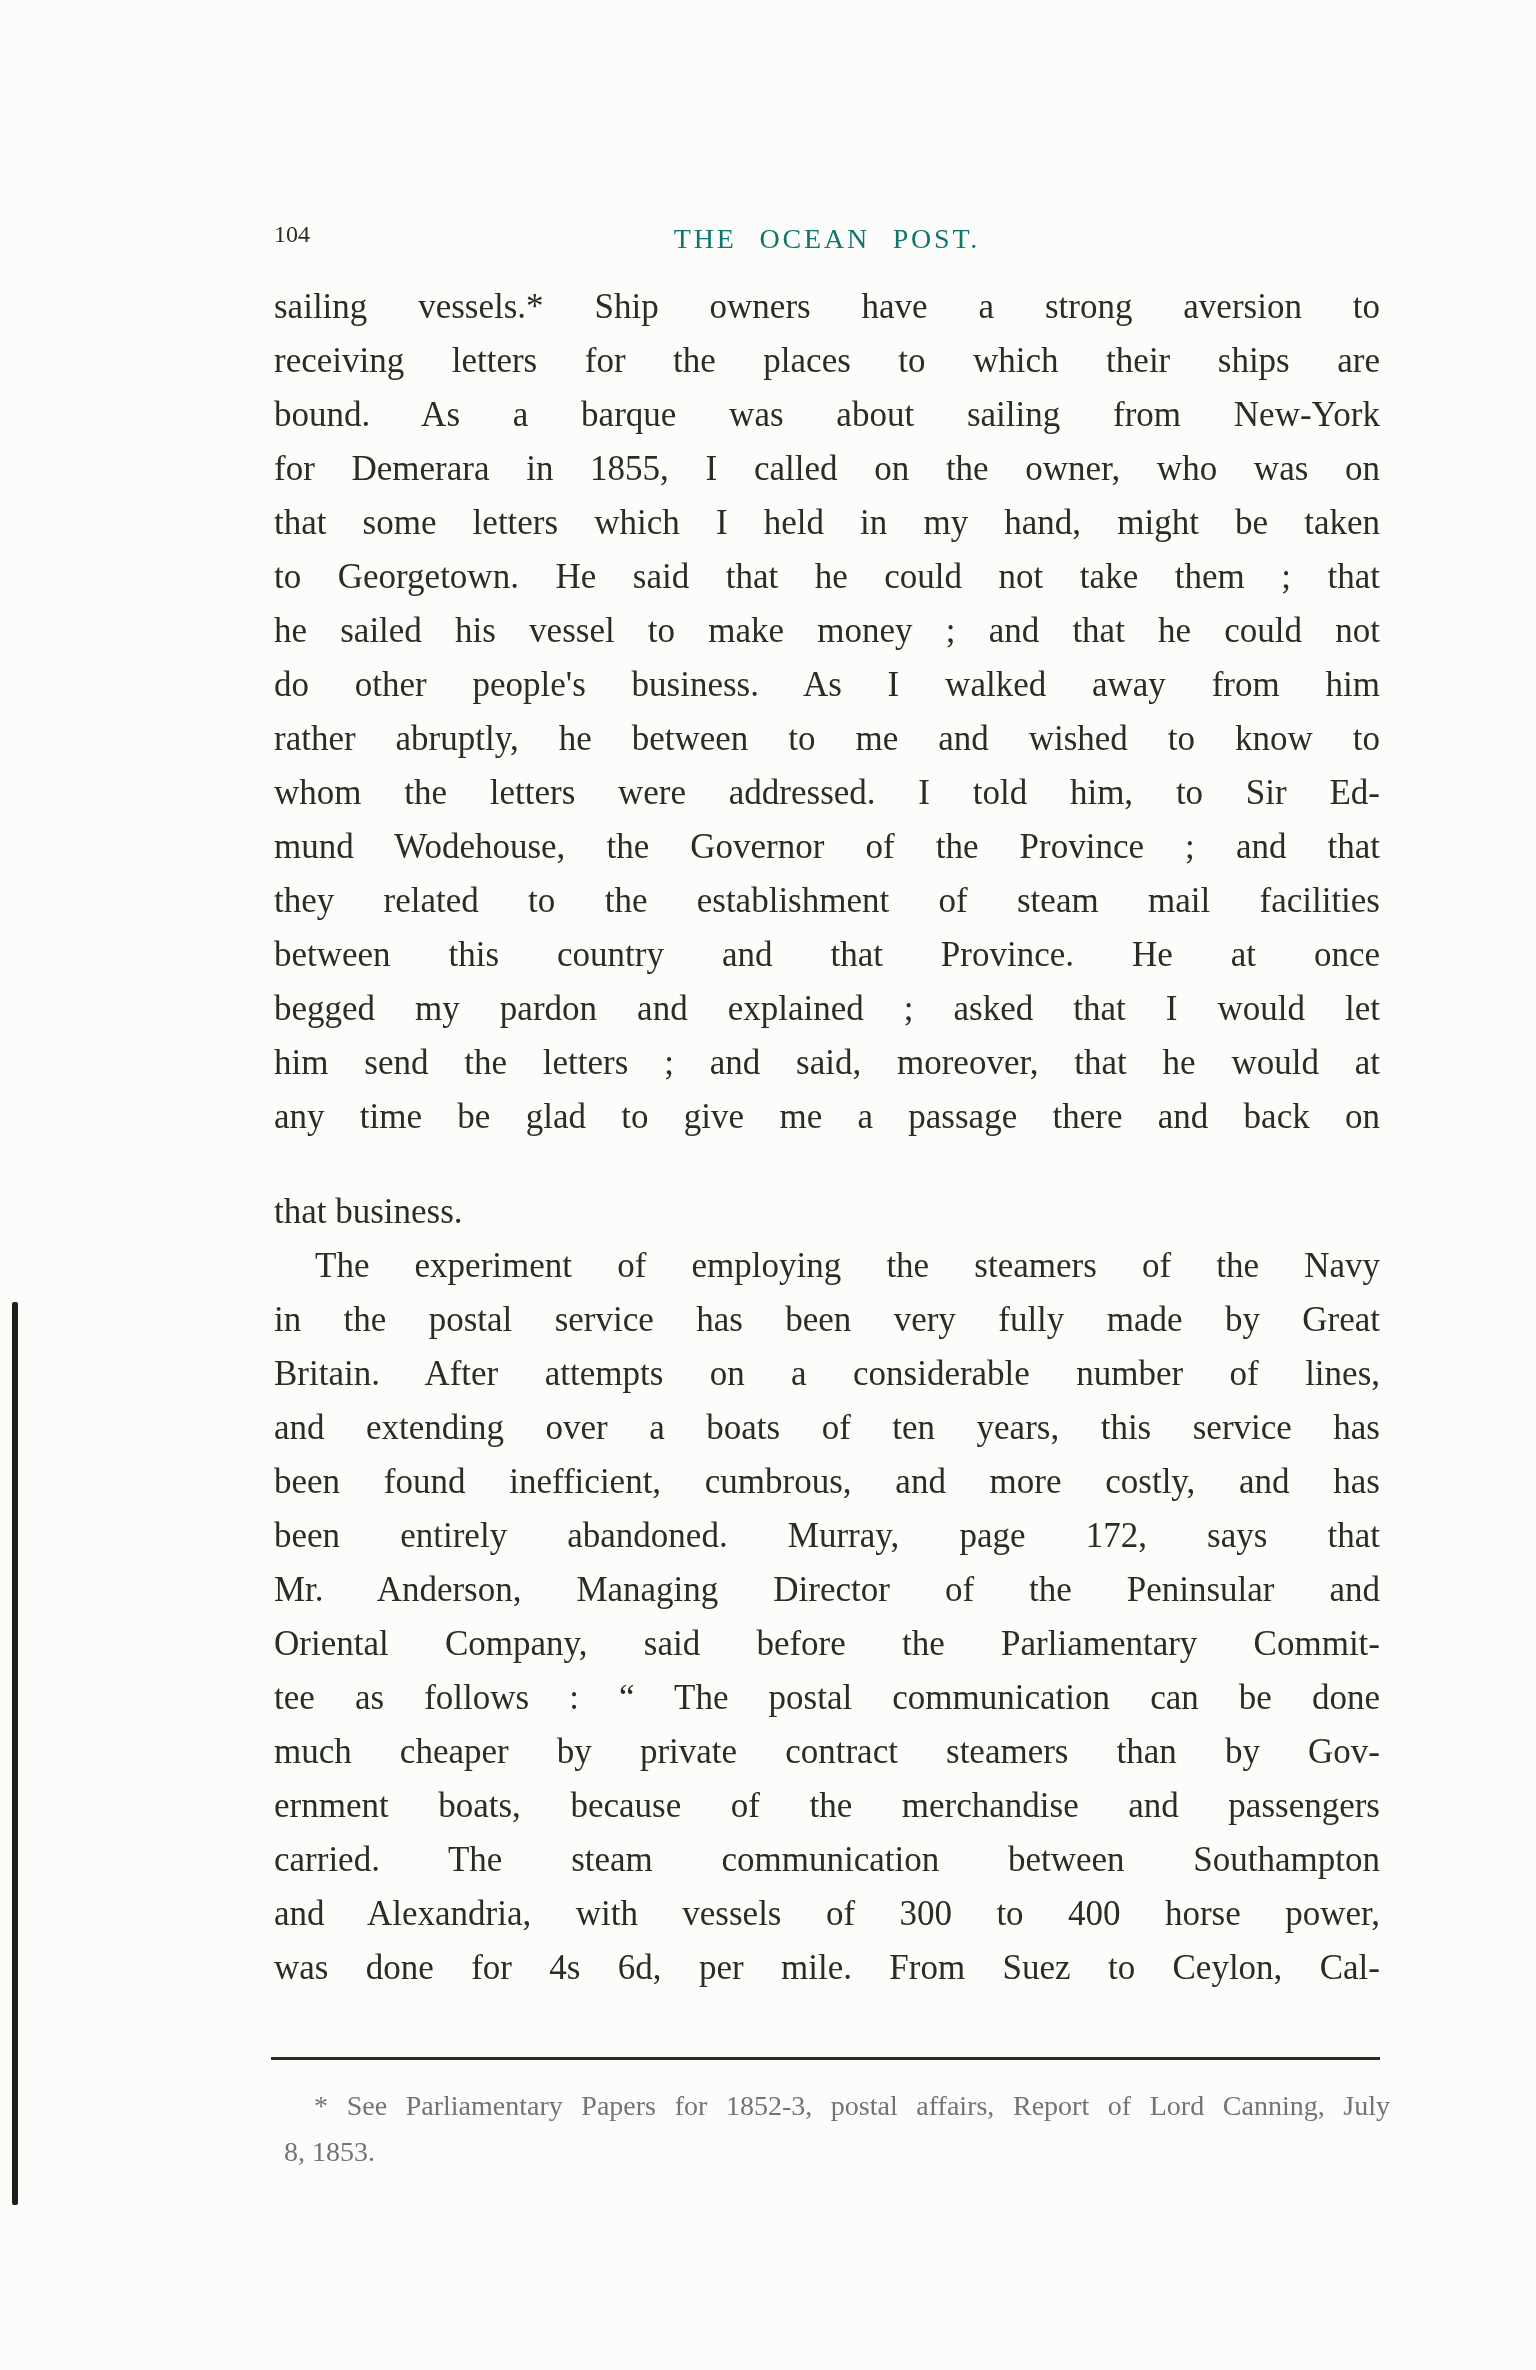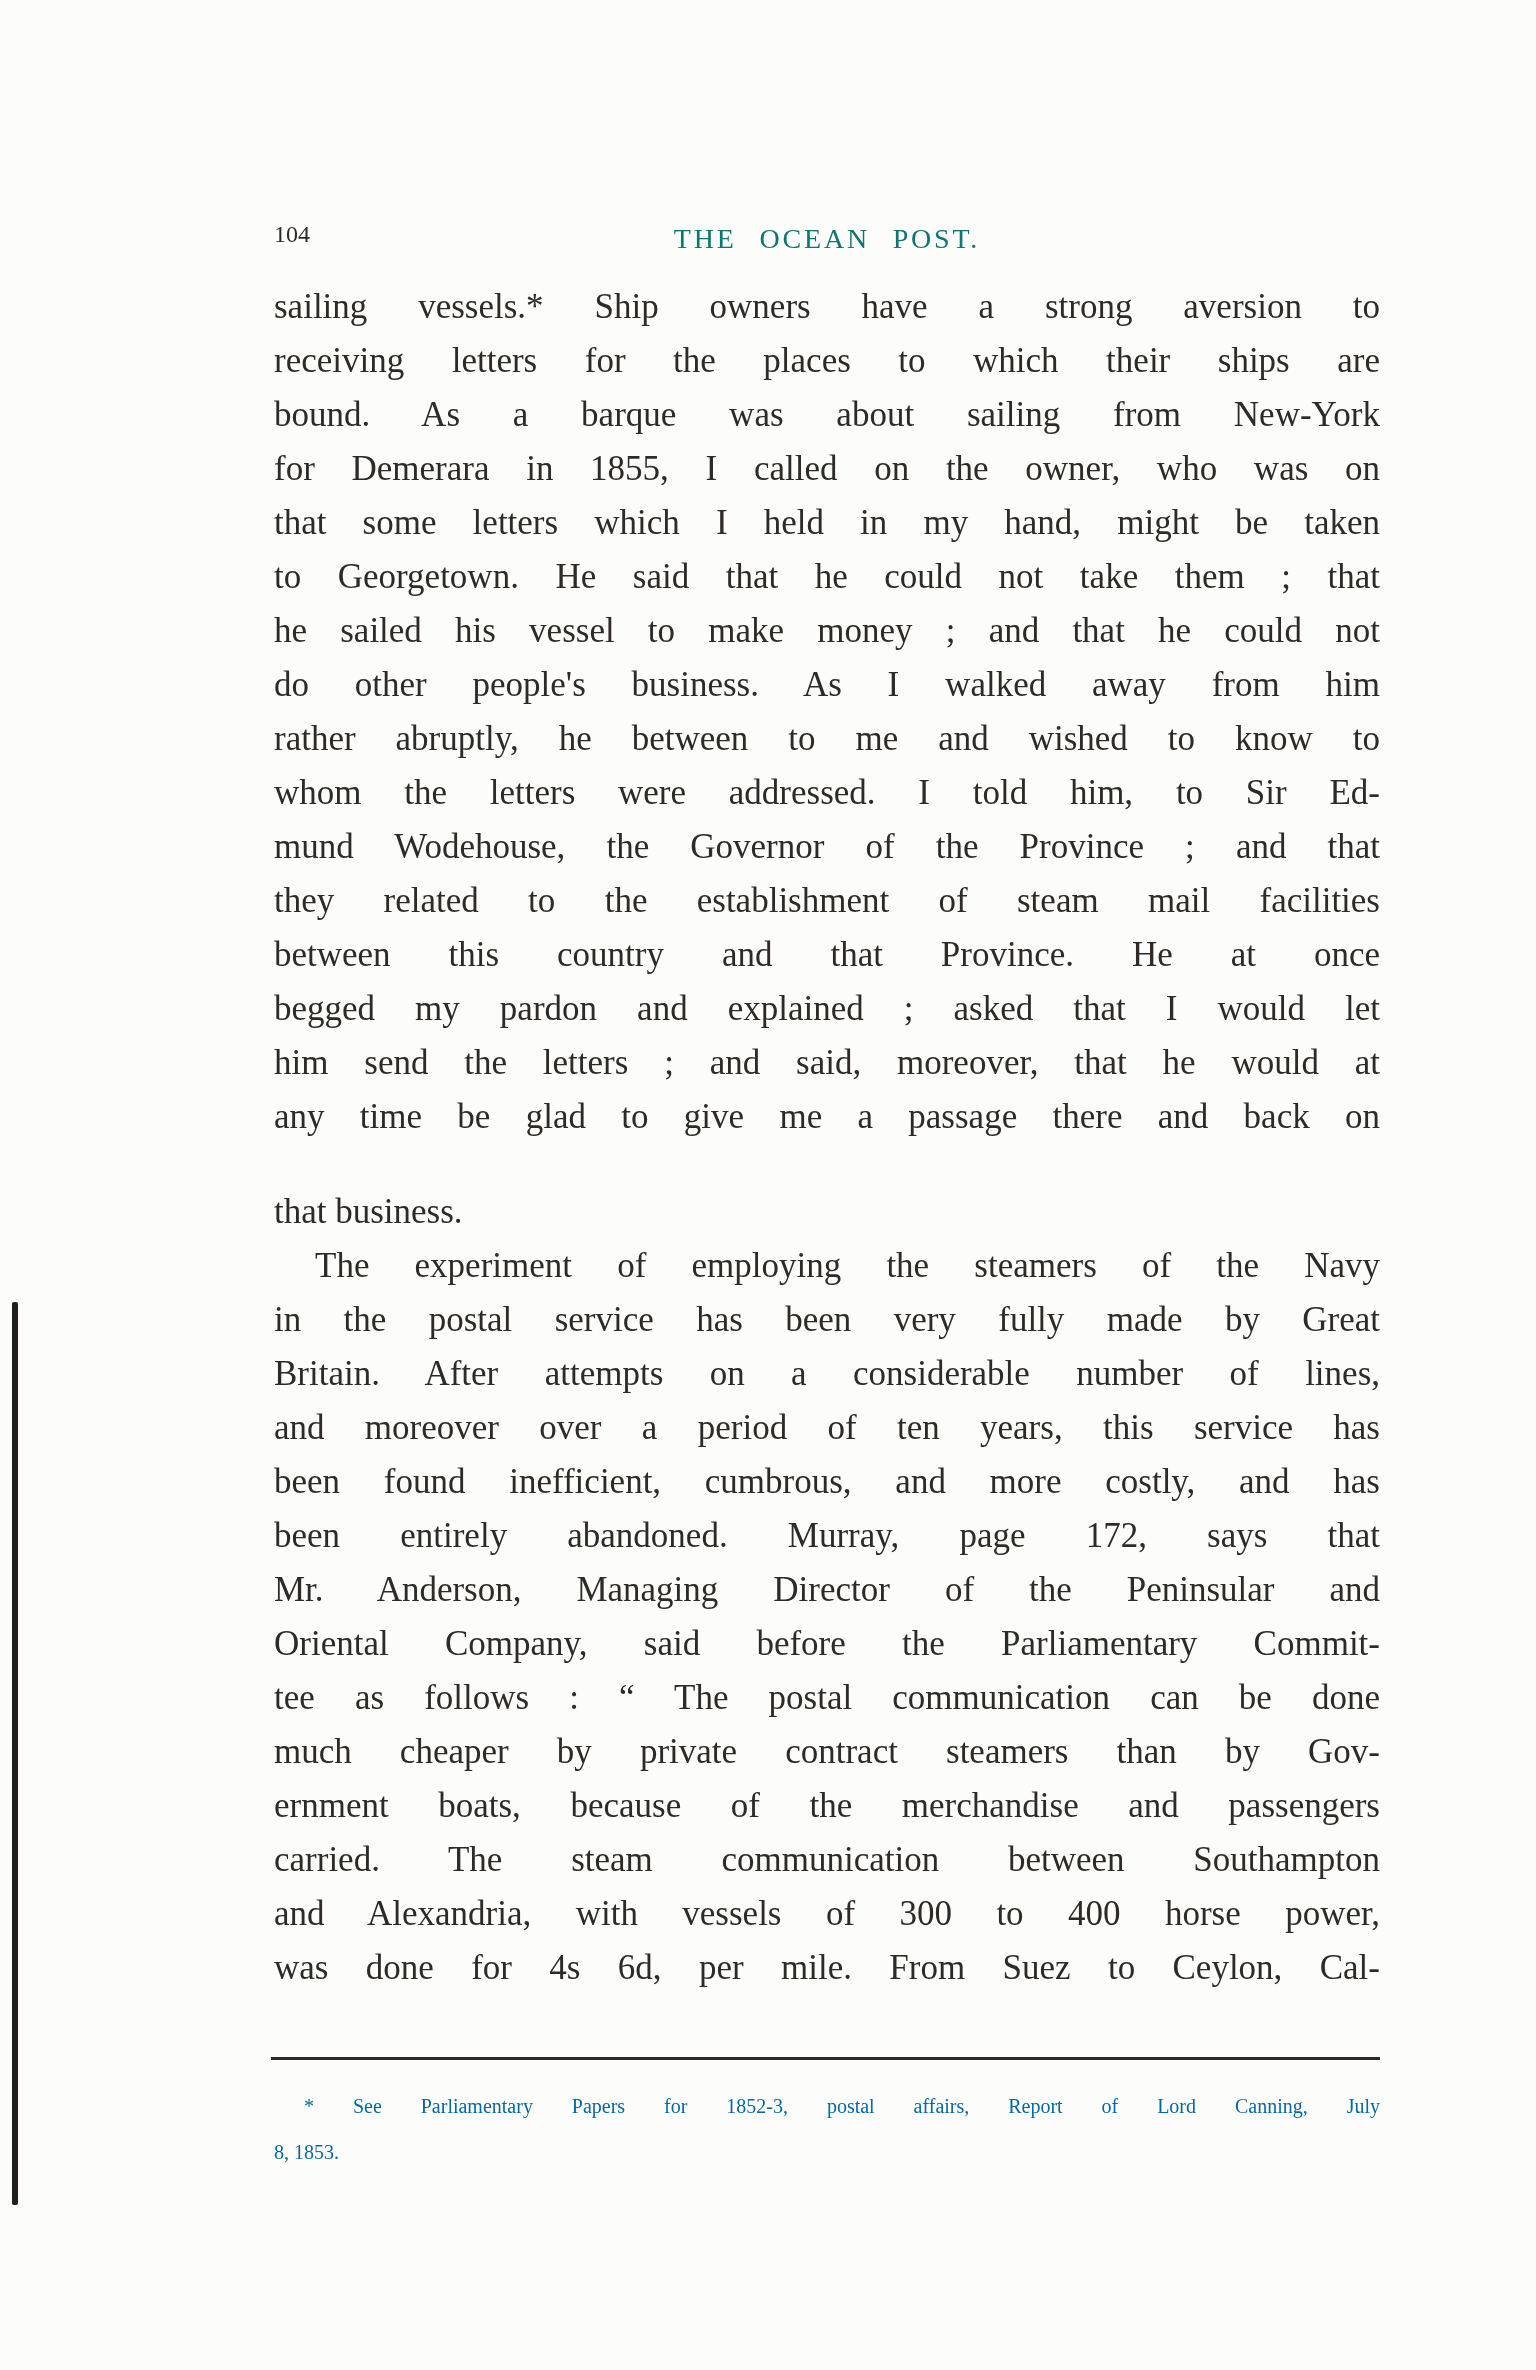--- a/index.html
+++ b/index.html
@@ -55,25 +55,25 @@
     position: absolute;
     top: 2057px;
     left: 271px;
     width: 1109px;
     height: 2.8px;
     background: #2e2b27;
   }
   .footnote {
     position: absolute;
     top: 2083px;
-    left: 274px;
+    left: 284px;
     width: 1106px;
-    font-size: 20px;
+    font-size: 28px;
     line-height: 46px;
-    color: #0369a1;
+    color: #737373;
   }
   .fn-line {
     text-align: justify;
     text-align-last: justify;
   }
   .fn-line.nojust { text-align-last: left; }
   .fn-line.indent { text-indent: 30px; }
 
   .scan-line {
     position: absolute;
@@ -109,21 +109,21 @@
       <div class="line">mund Wodehouse, the Governor of the Province ; and that</div>
       <div class="line">they related to the establishment of steam mail facilities</div>
       <div class="line">between this country and that Province.  He at once</div>
       <div class="line">begged my pardon and explained ; asked that I would let</div>
       <div class="line">him send the letters ; and said, moreover, that he would at</div>
       <div class="line">any time be glad to give me a passage there and back on</div>
       <div class="line nojust">that business.</div>
       <div class="line indent">The experiment of employing the steamers of the Navy</div>
       <div class="line">in the postal service has been very fully made by Great</div>
       <div class="line">Britain.  After attempts on a considerable number of lines,</div>
-      <div class="line">and moreover over a period of ten years, this service has</div>
+      <div class="line">and extending over a boats of ten years, this service has</div>
       <div class="line">been found inefficient, cumbrous, and more costly, and has</div>
       <div class="line">been entirely abandoned.  Murray, page 172, says that</div>
       <div class="line">Mr. Anderson, Managing Director of the Peninsular and</div>
       <div class="line">Oriental Company, said before the Parliamentary Commit-</div>
       <div class="line">tee as follows : “ The postal communication can be done</div>
       <div class="line">much cheaper by private contract steamers than by Gov-</div>
       <div class="line">ernment boats, because of the merchandise and passengers</div>
       <div class="line">carried.  The steam communication between Southampton</div>
       <div class="line">and Alexandria, with vessels of 300 to 400 horse power,</div>
       <div class="line">was done for 4s 6d, per mile.  From Suez to Ceylon, Cal-</div>

